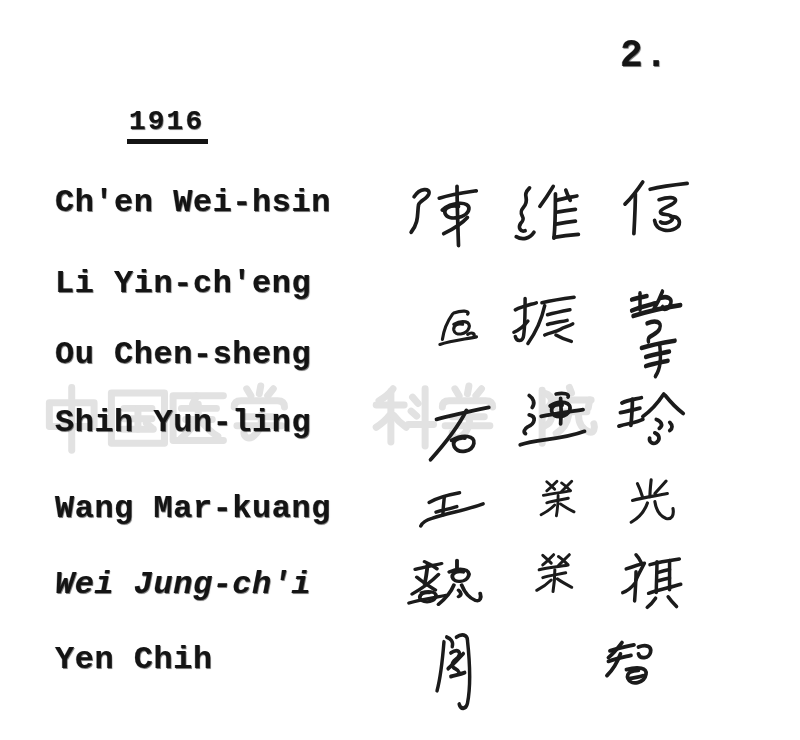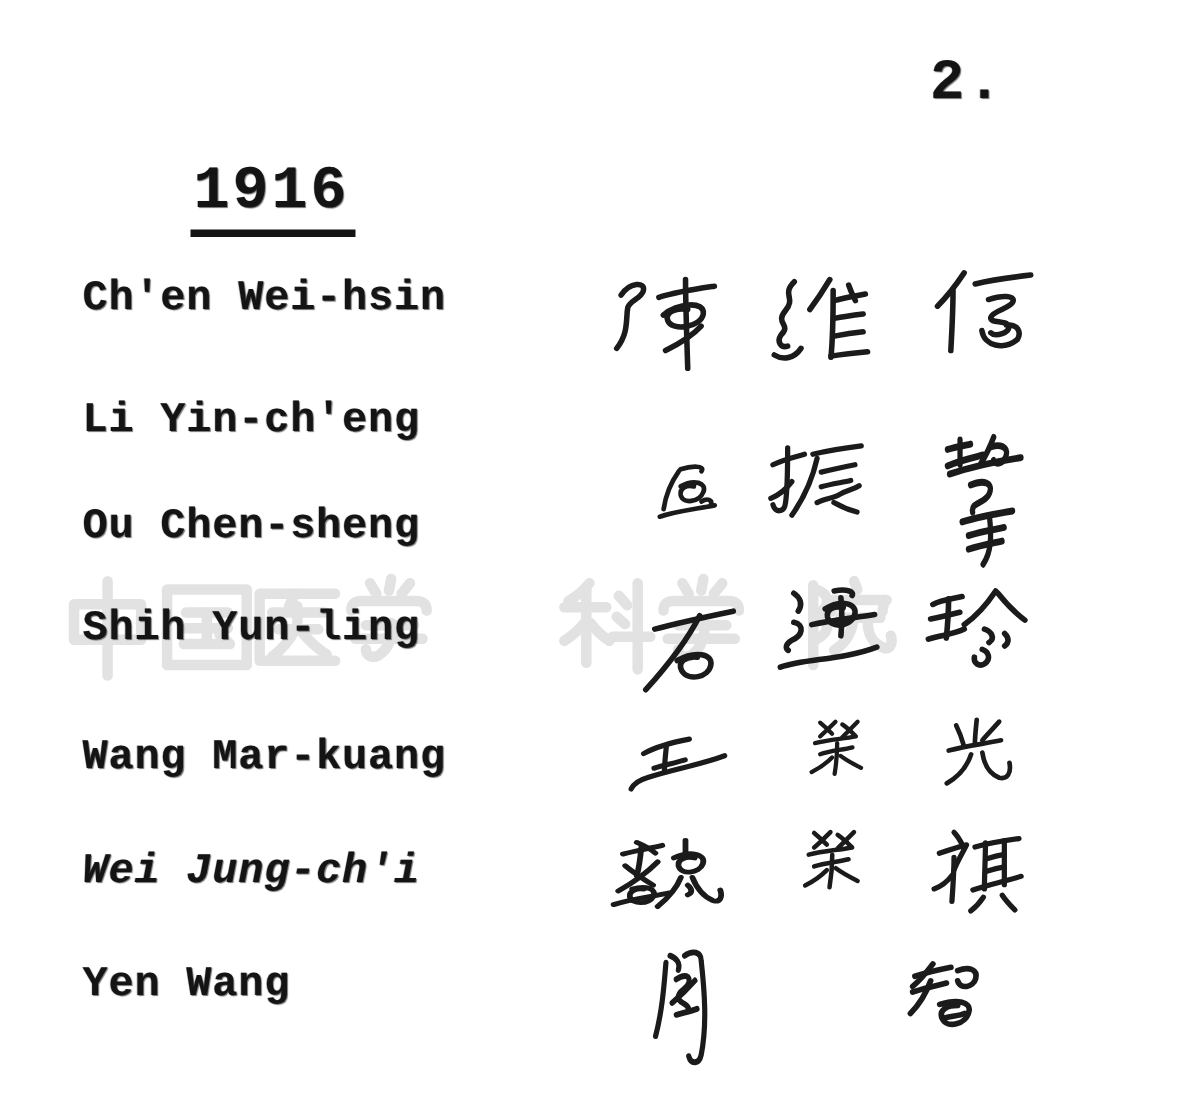--- a/index.html
+++ b/index.html
@@ -7,24 +7,24 @@
     position:relative;width:800px;height:740px;background:#ffffff;
     overflow:hidden;font-family:"Liberation Mono","DejaVu Sans Mono",monospace;
   }
   
   .typed{
     position:absolute;color:#141414;font-weight:700;white-space:nowrap;
     text-shadow:0.7px 0.8px 0.7px rgba(0,0,0,.55), -0.4px 0.3px 0.5px rgba(0,0,0,.3);
   }
   .page-number{left:620px;top:34px;font-size:38px;letter-spacing:2px;}
   .year-heading{
-    left:127px;top:106px;font-size:40px;letter-spacing:2px;
+    left:127px;top:106px;font-size:28px;letter-spacing:2px;
     border-bottom:5px solid #141414;padding:0 4px 2px 2px;
   }
-  .name{left:55px;font-size:28px;letter-spacing:0.5px;}
+  .name{left:55px;font-size:32px;letter-spacing:0.5px;}
   .row-0{top:184px;} .row-1{top:265px;} .row-2{top:336px;}
   .row-3{top:404px;} .row-4{top:490px;} .row-5{top:566px;font-style:italic;} .row-6{top:641px;}
 
   
   .hw{position:absolute;}
   .hw svg{display:block;overflow:visible;}
   .hw path{fill:none;stroke:#1b1b1b;stroke-width:5;stroke-linecap:round;stroke-linejoin:round;}
 
   
   .wm{position:absolute;top:380px;z-index:0;}
@@ -118,21 +118,21 @@
     <div class="typed page-number">2.</div>
 
     <div class="typed year-heading">1916</div>
 
     <div class="typed name row-0">Ch'en Wei-hsin</div>
     <div class="typed name row-1">Li Yin-ch'eng</div>
     <div class="typed name row-2">Ou Chen-sheng</div>
     <div class="typed name row-3">Shih Yun-ling</div>
     <div class="typed name row-4">Wang Mar-kuang</div>
     <div class="typed name row-5">Wei Jung-ch'i</div>
-    <div class="typed name row-6">Yen Wang</div>
+    <div class="typed name row-6">Yen Chih</div>
 
     <div class="hw" style="left:406px;top:176px" aria-label="陳維信">
       <svg width="290" height="74" viewBox="0 0 390 100">
         <g transform="translate(0,4)">
           <path d="M10,24 C18,12 32,12 30,20 C28,27 18,29 16,35 C14,46 17,58 6,72"></path>
           <path d="M44,26 C60,21 74,19 94,16"></path>
           <path d="M68,10 C68,30 69,60 70,90"></path>
           <path d="M48,42 C60,31 86,29 84,41 C82,53 56,57 52,47 C49,39 60,35 70,37"></path>
           <path d="M82,52 C73,62 62,68 50,74"></path>
         </g>

